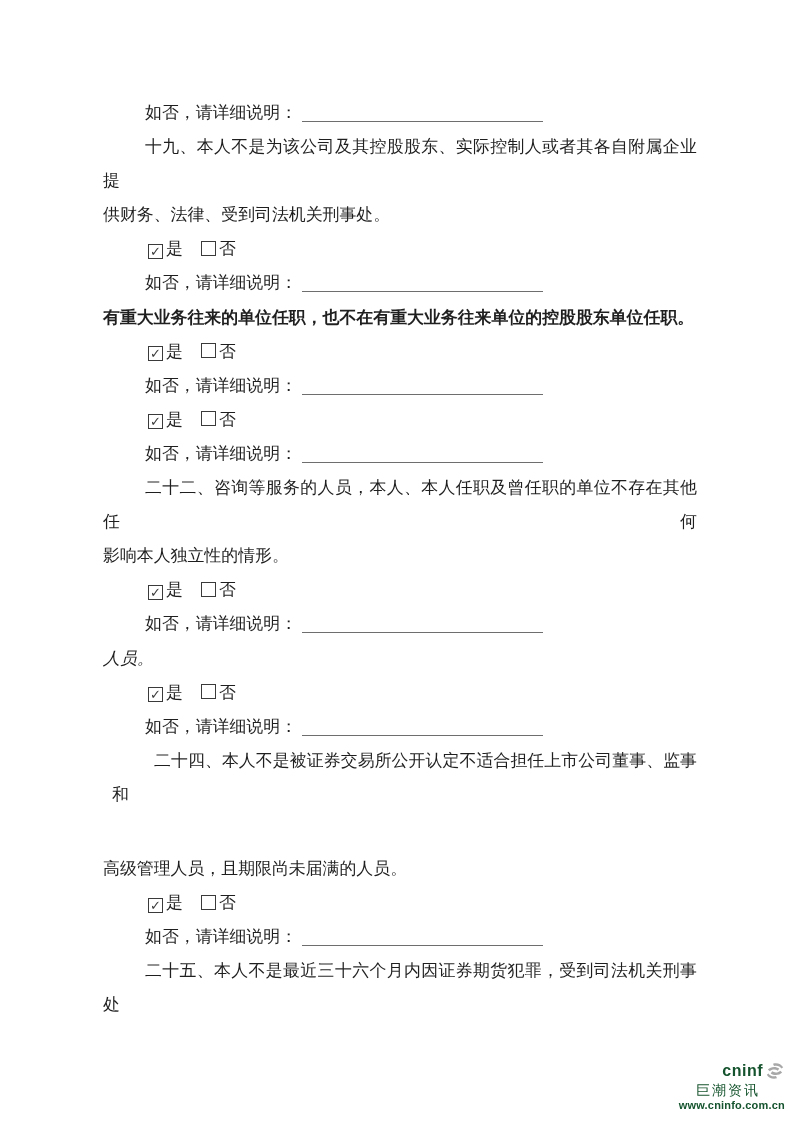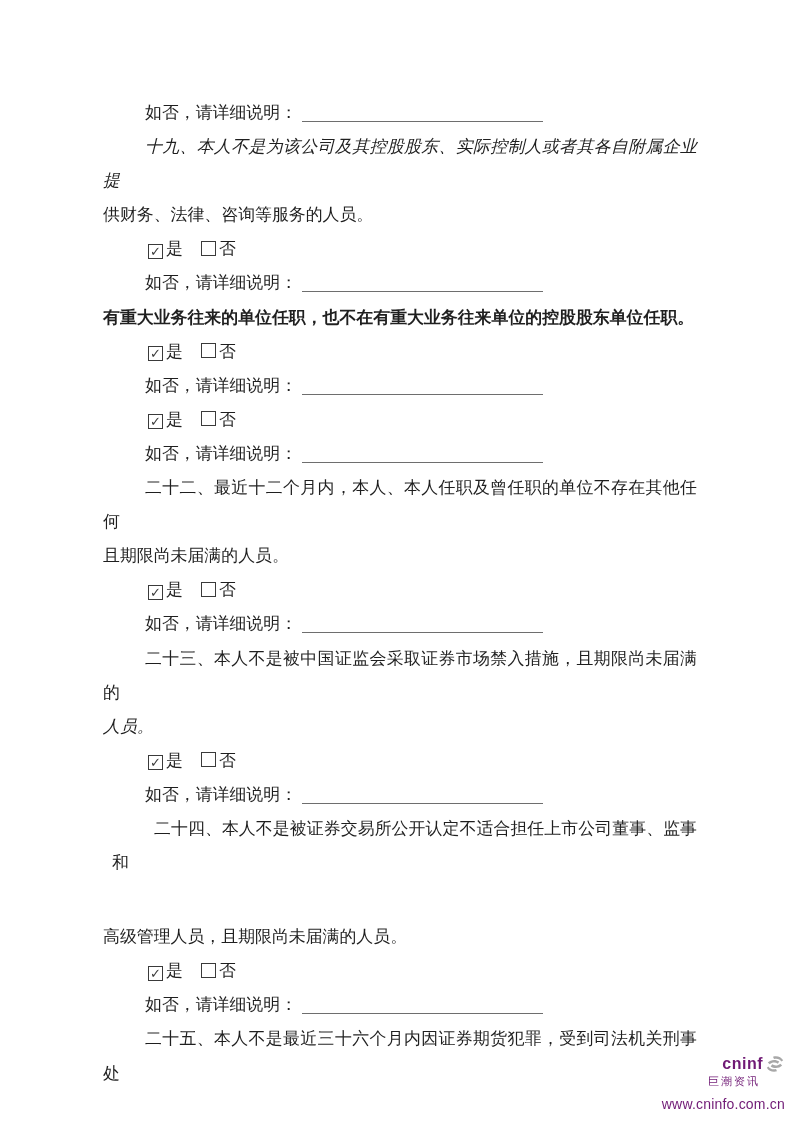--- a/index.html
+++ b/index.html
@@ -59,93 +59,93 @@
     color: #3a3a3a;
     font-family: "DejaVu Sans", sans-serif;
     text-indent: 0;
   }
   .cb.no-box { margin-left: 18px; }
   
   .watermark {
     position: absolute;
     right: 8px;
     bottom: 11px;
-    color: #701a75;
+    color: #14532d;
     font-family: "Liberation Sans", "DejaVu Sans", sans-serif;
     line-height: 1;
   }
   .wm-row {
     display: flex;
     align-items: center;
     justify-content: flex-end;
     gap: 2px;
   }
   .wm-brand {
     font-size: 16px;
     font-weight: bold;
     letter-spacing: 0.5px;
   }
   .wm-icon { display: block; }
   .wm-cn {
-    font-size: 11px;
+    font-size: 14px;
     letter-spacing: 2px;
     text-align: right;
     padding-right: 25px;
     margin-top: 2px;
   }
   .wm-url {
-    font-size: 14px;
-    margin-top: 10px;
+    font-size: 11px;
+    margin-top: 3px;
     letter-spacing: 0.2px;
+    font-weight: bold;
   }
 </style>
 </head>
 <body>
 
 <div class="page">
 
   <div class="content">
 
     <p class="detail-row"><span>如否，请详细说明：</span><span class="uline"></span></p>
 
     <div>
   <div class="item">
     <p class="item-paragraph">
-            <span class="line first" style="display: block; font-style: italic;">十九、本人不是为该公司及其控股股东、实际控制人或者其各自附属企业提</span>
-            <span class="line last" style="display: block;">供财务、法律、咨询等服务的人员。</span>
+            <span class="line first" style="display: block;">十九、本人不是为该公司及其控股股东、实际控制人或者其各自附属企业提</span>
+            <span class="line last" style="display: block;">供财务、法律、受到司法机关刑事处。</span>
           </p>
     <p class="answer-row"><span class="cb yes-box"><span class="tick">✓</span></span><span>是</span><span class="cb no-box"></span><span>否</span></p>
     <p class="detail-row"><span>如否，请详细说明：</span><span class="uline"></span></p>
   </div>
 
   <div class="item">
     <p class="item-paragraph">
             <span class="line last" style="display: block; font-weight: bold;">有重大业务往来的单位任职，也不在有重大业务往来单位的控股股东单位任职。</span>
           </p>
     <p class="answer-row"><span class="cb yes-box"><span class="tick">✓</span></span><span>是</span><span class="cb no-box"></span><span>否</span></p>
     <p class="detail-row"><span>如否，请详细说明：</span><span class="uline"></span></p>
   </div>
 
   <div class="item">
     <p class="answer-row"><span class="cb yes-box"><span class="tick">✓</span></span><span>是</span><span class="cb no-box"></span><span>否</span></p>
     <p class="detail-row"><span>如否，请详细说明：</span><span class="uline"></span></p>
   </div>
 
   <div class="item">
     <p class="item-paragraph">
-            <span class="line first" style="display: block;">二十二、最近十二个月内，本人、本人任职及曾任职的单位不存在其他任何</span>
-            <span class="line last" style="display: block;">且期限尚未届满的人员。</span>
+            <span class="line first" style="display: block;">二十二、咨询等服务的人员，本人、本人任职及曾任职的单位不存在其他任何</span>
+            <span class="line last" style="display: block;">影响本人独立性的情形。</span>
           </p>
     <p class="answer-row"><span class="cb yes-box"><span class="tick">✓</span></span><span>是</span><span class="cb no-box"></span><span>否</span></p>
     <p class="detail-row"><span>如否，请详细说明：</span><span class="uline"></span></p>
   </div>
 
   <div class="item">
     <p class="item-paragraph">
-            <span class="line first" style="display: block;">二十三、本人不是被中国证监会采取证券市场禁入措施，且期限尚未届满的</span>
             <span class="line last" style="display: block; font-style: italic;">人员。</span>
           </p>
     <p class="answer-row"><span class="cb yes-box"><span class="tick">✓</span></span><span>是</span><span class="cb no-box"></span><span>否</span></p>
     <p class="detail-row"><span>如否，请详细说明：</span><span class="uline"></span></p>
   </div>
 
   <div class="item">
     <p class="item-paragraph">
             <span class="line first" style="display: block; margin-left: 9px;">二十四、本人不是被证券交易所公开认定不适合担任上市公司董事、监事和</span>
             <span class="line last" style="display: block; margin-top: 40px;">高级管理人员，且期限尚未届满的人员。</span>

